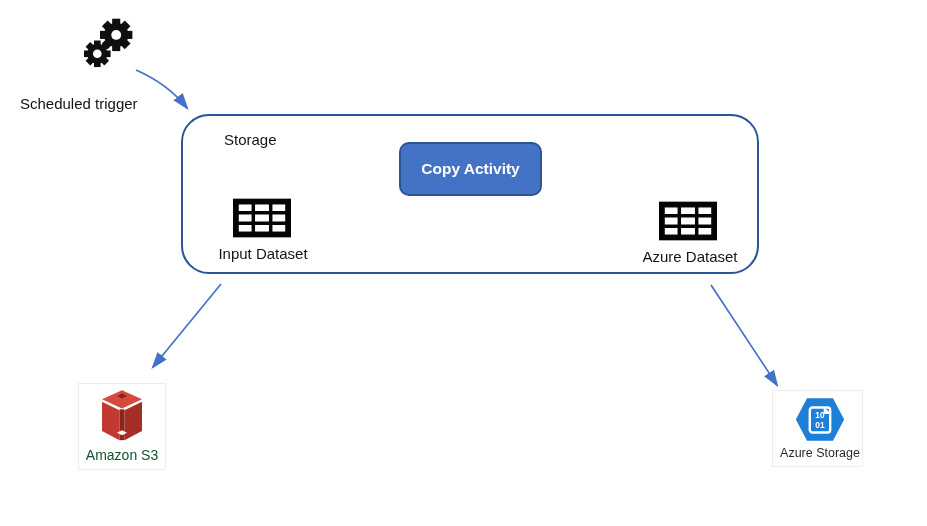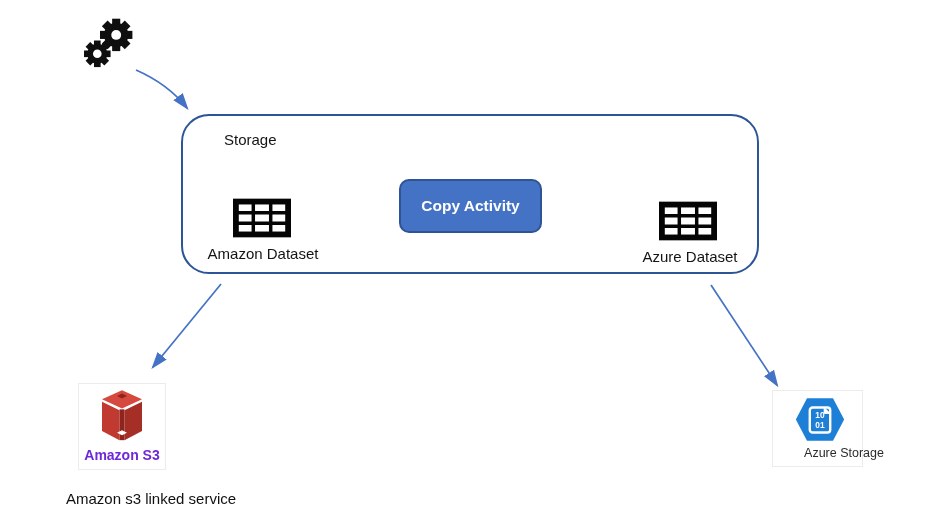--- a/index.html
+++ b/index.html
@@ -11,37 +11,37 @@
   .pipeline-box{
     left:181px;top:114px;width:578px;height:160px;
     border:2.5px solid #2b5597;border-radius:28px;background:#ffffff;
     box-sizing:border-box;
   }
   .pipeline-label{left:224px;top:131px;}
   .copy-activity{
     left:399px;top:142px;width:143px;height:54px;
     background:#4472c4;border:2.5px solid #2f5496;border-radius:10px;
     box-sizing:border-box;display:flex;align-items:center;justify-content:center;
-    color:#ffffff;font-size:15.5px;font-weight:600;margin-top:37px;
+    color:#ffffff;font-size:15.5px;font-weight:600;
   }
   .dataset-icon{width:58px;height:40px;}
   .input-icon{left:233px;top:198px;}
   .output-icon{left:659px;top:201px;}
   .dataset-label{font-size:15px;transform:translateX(-50%);}
   .input-label{left:263px;top:245px;}
   .output-label{left:690px;top:248px;}
   .trigger-icon{left:80px;top:16px;width:58px;height:54px;}
   .trigger-label{left:20px;top:95px;}
   .tile{background:#ffffff;border:1px solid #ececec;box-sizing:border-box;}
   .tile-amazon{left:78px;top:383px;width:88px;height:87px;}
   .tile-azure{left:772px;top:390px;width:91px;height:77px;}
   .s3-icon{left:97px;top:388px;width:50px;height:56px;}
-  .s3-label{left:122px;top:447px;font-size:14px;color:#6d28d9;transform:translateX(-50%);white-space:nowrap;font-weight:bold;}
+  .s3-label{left:122px;top:447px;font-size:14px;color:#14532d;transform:translateX(-50%);white-space:nowrap;}
   .azure-icon{left:794px;top:396px;width:52px;height:47px;}
-  .azure-label{left:820px;top:446px;font-size:12.5px;color:#2b2b2b;transform:translateX(-50%);white-space:nowrap;margin-left:24px;}
+  .azure-label{left:820px;top:446px;font-size:12.5px;color:#2b2b2b;transform:translateX(-50%);white-space:nowrap;}
   .caption{font-size:15px;color:#111111;white-space:nowrap;}
   .caption-amazon{left:66px;top:490px;}
   .caption-azure{left:709px;top:490px;}
 </style>
 </head>
 <body>
 
 <div class="canvas">
 
   <svg class="arrow-layer">
@@ -68,36 +68,37 @@
     <circle cx="40" cy="21" r="5.5" fill="#ffffff"></circle>
     <g transform="translate(19,42) scale(0.82)" fill="#0f0f0f">
       <rect x="-4.5" y="-18" width="9" height="36"></rect>
       <rect x="-4.5" y="-18" width="9" height="36" transform="rotate(45)"></rect>
       <rect x="-4.5" y="-18" width="9" height="36" transform="rotate(90)"></rect>
       <rect x="-4.5" y="-18" width="9" height="36" transform="rotate(135)"></rect>
       <circle r="13.5"></circle>
     </g>
     <circle cx="19" cy="42" r="4.8" fill="#ffffff"></circle>
   </svg>
+  <div class="abs label trigger-label">Scheduled trigger</div>
 
   <div class="abs pipeline-box"></div>
   <div class="abs label pipeline-label">Storage</div>
 
   <div class="abs copy-activity">
     <span>Copy Activity</span>
   </div>
 
   <svg class="abs dataset-icon input-icon" viewBox="0 0 60 40">
     <rect x="3" y="3" width="54" height="34" fill="#ffffff" stroke="#050505" stroke-width="6"></rect>
     <line x1="21" y1="3" x2="21" y2="37" stroke="#050505" stroke-width="3.6"></line>
     <line x1="39" y1="3" x2="39" y2="37" stroke="#050505" stroke-width="3.6"></line>
     <line x1="3" y1="14.5" x2="57" y2="14.5" stroke="#050505" stroke-width="3.6"></line>
     <line x1="3" y1="25.5" x2="57" y2="25.5" stroke="#050505" stroke-width="3.6"></line>
   </svg>
-  <div class="abs label dataset-label input-label">Amazon Dataset</div>
+  <div class="abs label dataset-label input-label">Input Dataset</div>
 
   <svg class="abs dataset-icon output-icon" viewBox="0 0 60 40">
     <rect x="3" y="3" width="54" height="34" fill="#ffffff" stroke="#050505" stroke-width="6"></rect>
     <line x1="21" y1="3" x2="21" y2="37" stroke="#050505" stroke-width="3.6"></line>
     <line x1="39" y1="3" x2="39" y2="37" stroke="#050505" stroke-width="3.6"></line>
     <line x1="3" y1="14.5" x2="57" y2="14.5" stroke="#050505" stroke-width="3.6"></line>
     <line x1="3" y1="25.5" x2="57" y2="25.5" stroke="#050505" stroke-width="3.6"></line>
   </svg>
   <div class="abs label dataset-label output-label">Azure Dataset</div>
 
@@ -115,15 +116,14 @@
   <div class="abs tile tile-azure"></div>
   <svg class="abs azure-icon" viewBox="0 0 56 50">
     <polygon points="14,2 42,2 54,25 42,48 14,48 2,25" fill="#1d7fd6"></polygon>
     <rect x="17" y="12" width="22" height="27" rx="3" fill="none" stroke="#ffffff" stroke-width="2.6"></rect>
     <polygon points="32,11 40,19 33,19 32,18" fill="#ffffff"></polygon>
     <text x="28" y="23.5" text-anchor="middle" font-size="9" font-weight="bold" fill="#ffffff" font-family="Liberation Sans, sans-serif">10</text>
     <text x="28" y="34" text-anchor="middle" font-size="9" font-weight="bold" fill="#ffffff" font-family="Liberation Sans, sans-serif">01</text>
   </svg>
   <div class="abs azure-label">Azure Storage</div>
 
-  <div class="abs caption caption-amazon">Amazon s3 linked service</div>
 
 </div>
 
 </body></html>

